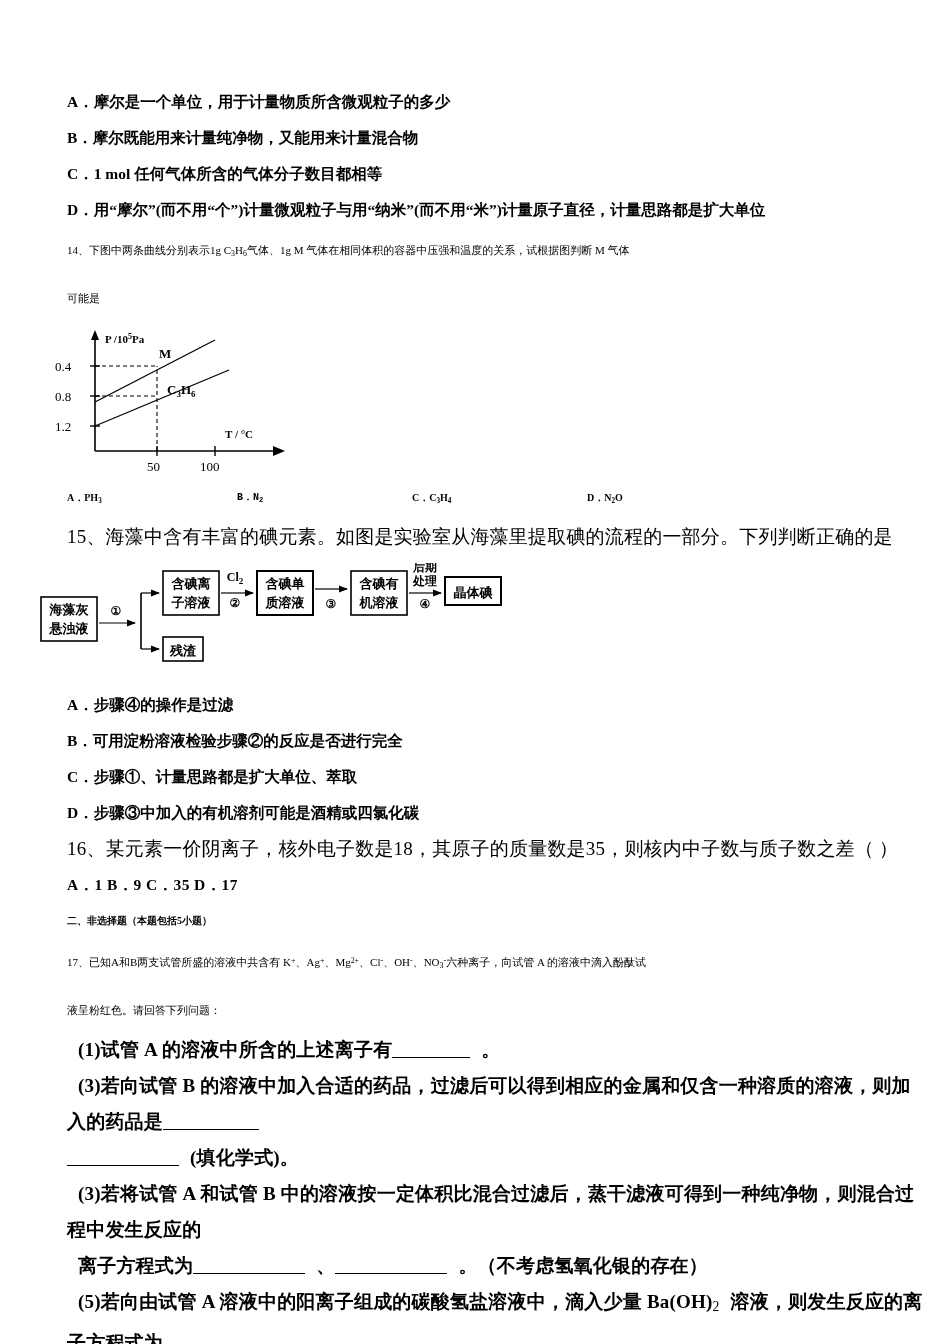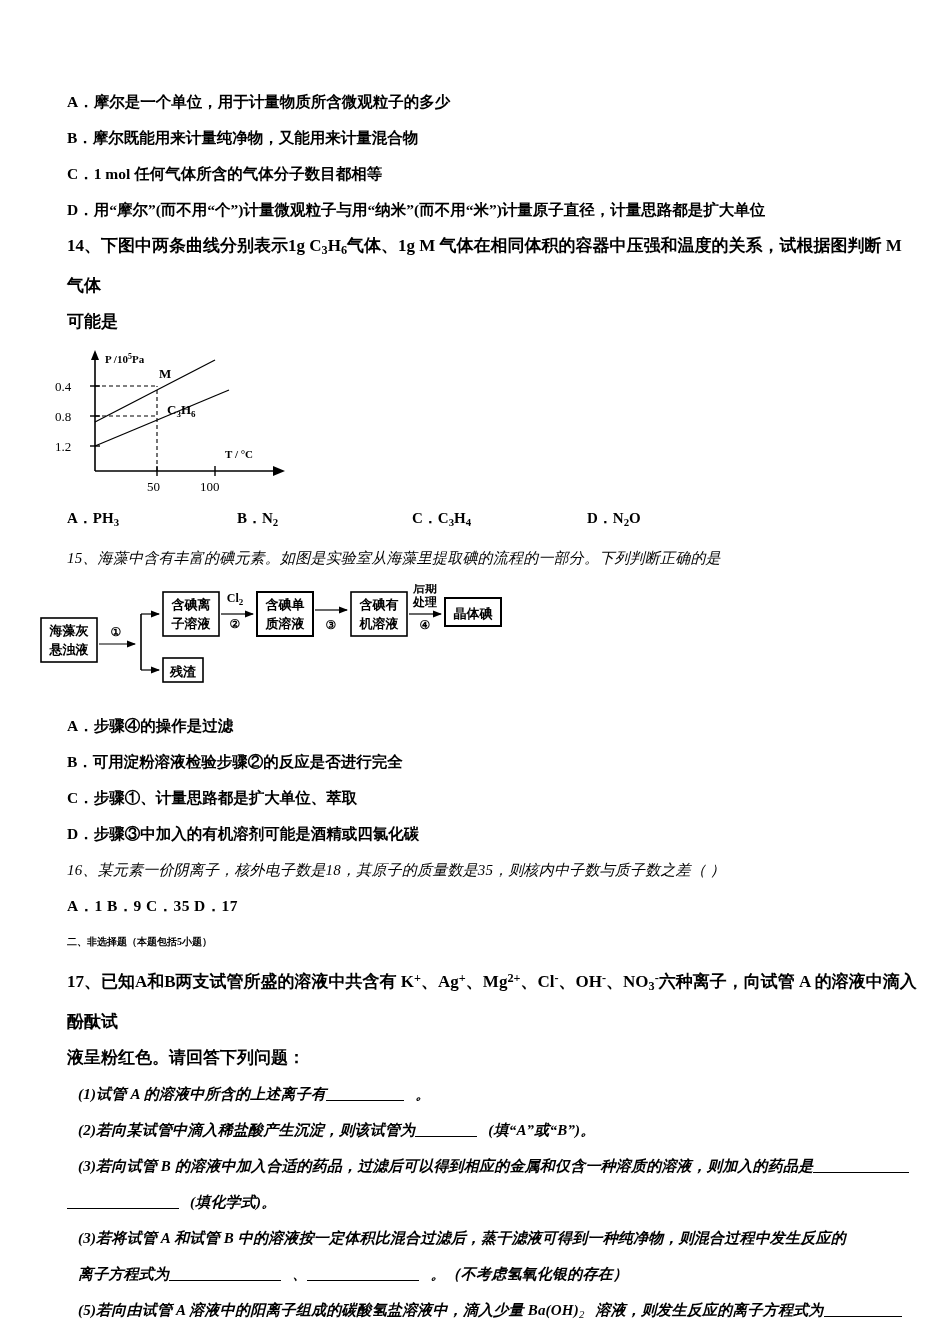--- a/index.html
+++ b/index.html
@@ -24,42 +24,41 @@
   }
   .content {
     position: absolute;
     left: 67px;
     top: 84px;
     width: 856px;
   }
 
   
   .line {
-    font-size: 15px;
+    font-size: 19px;
     line-height: 36px;
     white-space: normal;
     letter-spacing: 0.2px;
-    font-style: italic;
   }
   .opt {
     font-size: 15.5px;
     line-height: 36px;
     font-weight: bold;
   }
   .opt .olabel {
     font-weight: bold;
     font-family: "Liberation Serif", serif;
   }
   .opt .otext {
     font-weight: bold;
   }
   .qline {
-    font-size: 17px;
-    line-height: 36px;
-    font-weight: bold;
+    font-size: 11px;
+    line-height: 44px;
+    font-weight: normal;
   }
   .bold { font-weight: bold; margin-left: 11px; }
   sub { font-size: 0.72em; vertical-align: -0.25em; }
   sup { font-size: 0.72em; vertical-align: 0.42em; }
 
   .blank {
     display: inline-block;
     border-bottom: 1.4px solid #000;
     vertical-align: -2px;
   }
@@ -89,26 +88,26 @@
     font-weight: bold;
   }
   .q16-opts {
     font-size: 15.5px;
     line-height: 36px;
     font-weight: bold;
     letter-spacing: 0.4px;
   }
   .tabrow {
     display: flex;
-    font-size: 15px;
+    font-size: 10px;
     line-height: 36px;
     font-weight: bold;
   }
   .tabrow > div:nth-child(1) { width: 170px; }
-  .tabrow > div:nth-child(2) { width: 175px; }
+  .tabrow > div:nth-child(2) { width: 175px; font-family: Liberation Mono, monospace; }
   .tabrow > div:nth-child(3) { width: 175px; }
 </style>
 </head>
 <body>
 
 <div class="page">
   <div class="content">
 
     <div class="opt">
       <span class="olabel">A．</span><span class="otext">摩尔是一个单位，用于计量物质所含微观粒子的多少</span>
@@ -270,23 +269,20 @@
 
     <div class="qline">
       <span>17、</span><span>已知A和B两支试管所盛的溶液中共含有 K</span><sup>+</sup><span>、Ag</span><sup>+</sup><span>、Mg</span><sup>2+</sup><span>、Cl</span><sup>-</sup><span>、OH</span><sup>-</sup><span>、NO</span><sub>3</sub><sup>-</sup><span>六种离子，向试管 A 的溶液中滴入酚酞试</span>
     </div>
     <div class="qline">液呈粉红色。请回答下列问题：</div>
 
     <div class="line">
       <span class="bold">(1)试管 A 的溶液中所含的上述离子有</span><span class="blank b-lg"></span><span class="bold">。</span>
     </div>
 
-    <div class="line">
-      <span class="bold">(2)若向某试管中滴入稀盐酸产生沉淀，则该试管为</span><span class="blank b-md"></span><span class="bold">(填“A”或“B”)。</span>
-    </div>
 
     <div class="line">
       <span class="bold">(3)若向试管 B 的溶液中加入合适的药品，过滤后可以得到相应的金属和仅含一种溶质的溶液，则加入的药品是</span><span class="blank b-xl"></span>
     </div>
     <div class="line">
       <span class="blank b-xxl"></span><span class="bold">(填化学式)。</span>
     </div>
 
     <div class="line">
       <span class="bold">(3)若将试管 A 和试管 B 中的溶液按一定体积比混合过滤后，蒸干滤液可得到一种纯净物，则混合过程中发生反应的</span>

